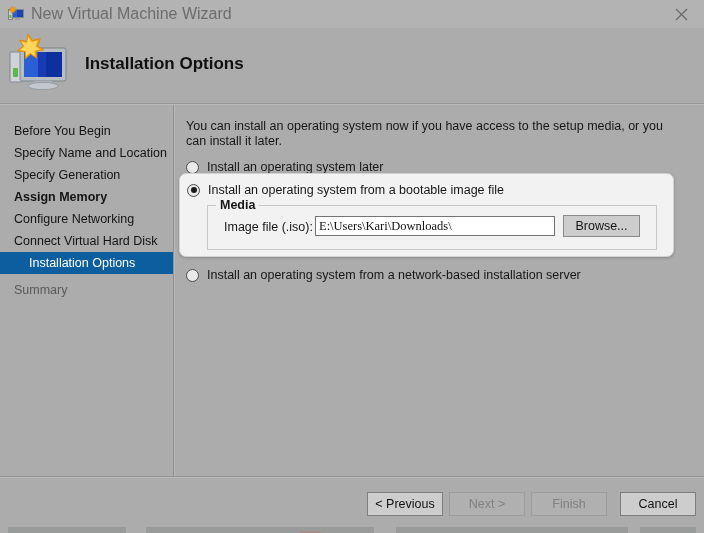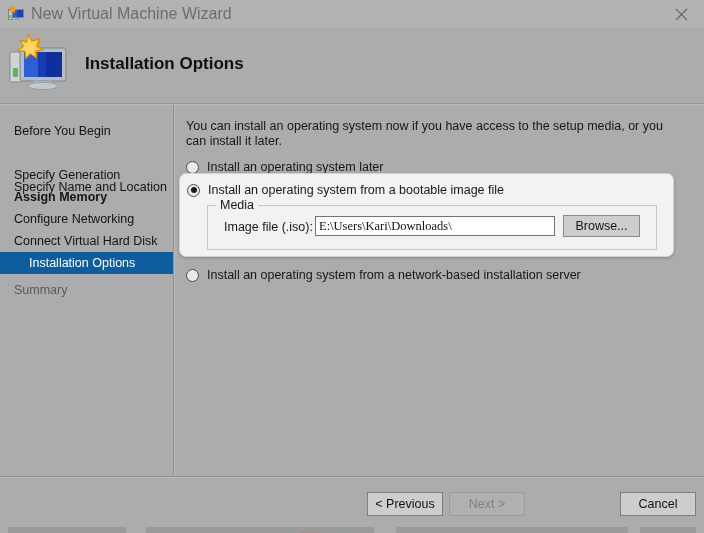--- a/index.html
+++ b/index.html
@@ -224,20 +224,21 @@
   }
   .groupbox-title {
     position: absolute;
     left: 8px; top: -8px;
     background: #f2f2f2;
     padding: 0 4px;
     font-size: 12.5px;
     color: #171717;
     line-height: 14px;
     white-space: nowrap;
+    font-weight: bold;
   }
   .field-label {
     position: absolute;
     left: 44px; top: 46px;
     font-size: 12.5px;
     color: #171717;
     white-space: nowrap;
     line-height: 14px;
   }
   .text-input {
@@ -357,21 +358,21 @@
         <path d="M20 3 L23.4 8.2 L29.5 6.6 L27.3 12.4 L32.2 15.4 L26.4 16.5 L26.7 22 L22 18.7 L17.9 22.6 L17.7 16.9 L12 16.1 L16.5 12.5 L13.5 7.8 L19.1 9 Z" fill="#fdd65e"></path>
       </svg>
     </span>
     <div class="header-title">Installation Options</div>
   </div>
   <div class="hdr-divider"></div>
   <div class="hdr-divider2"></div>
 
   <div class="sidebar">
     <div class="nav-item" style="top:15px;">Before You Begin</div>
-    <div class="nav-item" style="top:37px;margin-top:34px;">Specify Name and Location</div>
+    <div class="nav-item" style="top:37px;">Specify Name and Location</div>
     <div class="nav-item" style="top:59px;">Specify Generation</div>
     <div class="nav-item" style="top:81px;font-weight:bold;">Assign Memory</div>
     <div class="nav-item" style="top:103px;">Configure Networking</div>
     <div class="nav-item" style="top:125px;">Connect Virtual Hard Disk</div>
     <div class="nav-item selected" style="top:147px;">Installation Options</div>
     <div class="nav-item dim" style="top:174px;">Summary</div>
   </div>
   <div class="side-divider"></div>
   <div class="side-divider2"></div>
 
@@ -402,20 +403,21 @@
       <span class="radio"></span>
       <span class="opt-label">Install an operating system from a network-based installation server</span>
     </div>
   </div>
 
   <div class="foot-divider"></div>
   <div class="foot-divider2"></div>
   <div class="footer">
     <button class="btn" style="left:367px;">&lt; Previous</button>
     <button class="btn disabled" style="left:449px;">Next &gt;</button>
+    <button class="btn disabled" style="left:531px;">Finish</button>
     <button class="btn" style="left:620px;">Cancel</button>
   </div>
 
   <div class="artifact-strip bottom">
     <div class="art b" style="left:8px;width:118px;"></div>
     <div class="art b" style="left:146px;width:228px;"></div>
     <div class="art b" style="left:396px;width:232px;"></div>
     <div class="art b" style="left:640px;width:56px;"></div>
     <div class="art b red" style="left:300px;width:22px;top:4px;height:2px;"></div>
   </div>

